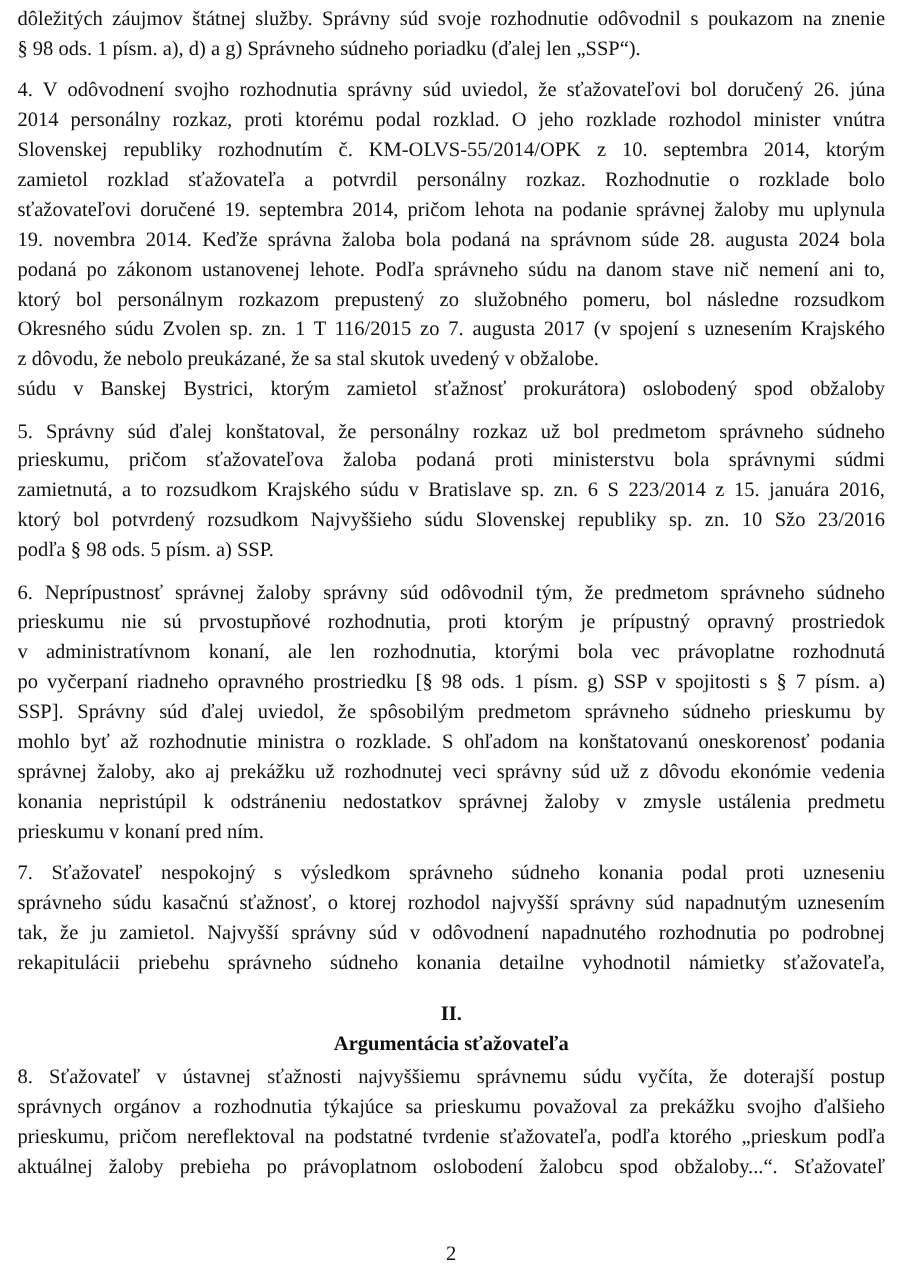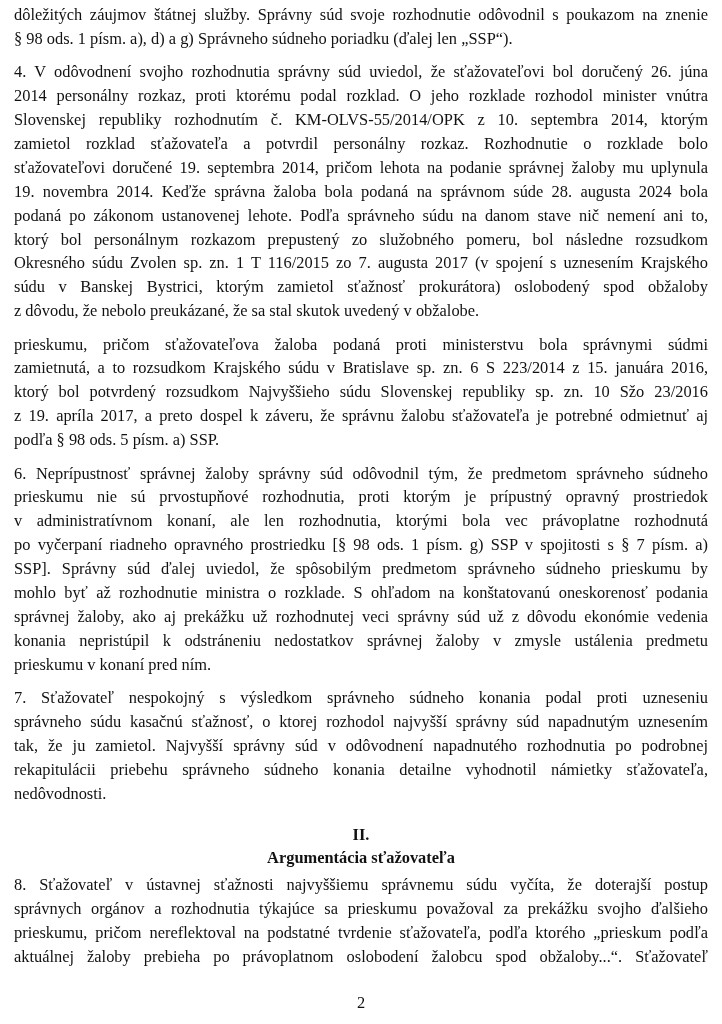--- a/index.html
+++ b/index.html
@@ -71,47 +71,46 @@
   <div class="para" id="p4">
       <span class="line j">4. V odôvodnení svojho rozhodnutia správny súd uviedol, že sťažovateľovi bol doručený 26. júna</span>
       <span class="line j">2014 personálny rozkaz, proti ktorému podal rozklad. O jeho rozklade rozhodol minister vnútra</span>
       <span class="line j">Slovenskej republiky rozhodnutím č. KM-OLVS-55/2014/OPK z 10. septembra 2014, ktorým</span>
       <span class="line j">zamietol rozklad sťažovateľa a potvrdil personálny rozkaz. Rozhodnutie o rozklade bolo</span>
       <span class="line j">sťažovateľovi doručené 19. septembra 2014, pričom lehota na podanie správnej žaloby mu uplynula</span>
       <span class="line j">19. novembra 2014. Keďže správna žaloba bola podaná na správnom súde 28. augusta 2024 bola</span>
       <span class="line j">podaná po zákonom ustanovenej lehote. Podľa správneho súdu na danom stave nič nemení ani to,</span>
       <span class="line j">ktorý bol personálnym rozkazom prepustený zo služobného pomeru, bol následne rozsudkom</span>
       <span class="line j">Okresného súdu Zvolen sp. zn. 1 T 116/2015 zo 7. augusta 2017 (v spojení s uznesením Krajského</span>
+      <span class="line">z dôvodu, že nebolo preukázané, že sa stal skutok uvedený v obžalobe.</span>
       <span class="line j">súdu v Banskej Bystrici, ktorým zamietol sťažnosť prokurátora) oslobodený spod obžaloby</span>
-      <span class="line">z dôvodu, že nebolo preukázané, že sa stal skutok uvedený v obžalobe.</span>
     </div>
   <div class="para" id="p5">
+      <span class="line j">5. Správny súd ďalej konštatoval, že personálny rozkaz už bol predmetom správneho súdneho</span>
       <span class="line j">prieskumu, pričom sťažovateľova žaloba podaná proti ministerstvu bola správnymi súdmi</span>
       <span class="line j">zamietnutá, a to rozsudkom Krajského súdu v Bratislave sp. zn. 6 S 223/2014 z 15. januára 2016,</span>
       <span class="line j">ktorý bol potvrdený rozsudkom Najvyššieho súdu Slovenskej republiky sp. zn. 10 Sžo 23/2016</span>
-      <span class="line j">z 19. apríla 2017, a preto dospel k záveru, že správnu žalobu sťažovateľa je potrebné odmietnuť aj</span>
       <span class="line">podľa § 98 ods. 5 písm. a) SSP.</span>
     </div>
   <div class="para" id="p6">
       <span class="line j">6. Neprípustnosť správnej žaloby správny súd odôvodnil tým, že predmetom správneho súdneho</span>
       <span class="line j">prieskumu nie sú prvostupňové rozhodnutia, proti ktorým je prípustný opravný prostriedok</span>
       <span class="line j">v administratívnom konaní, ale len rozhodnutia, ktorými bola vec právoplatne rozhodnutá</span>
       <span class="line j">po vyčerpaní riadneho opravného prostriedku [§ 98 ods. 1 písm. g) SSP v spojitosti s § 7 písm. a)</span>
       <span class="line j">SSP]. Správny súd ďalej uviedol, že spôsobilým predmetom správneho súdneho prieskumu by</span>
       <span class="line j">mohlo byť až rozhodnutie ministra o rozklade. S ohľadom na konštatovanú oneskorenosť podania</span>
       <span class="line j">správnej žaloby, ako aj prekážku už rozhodnutej veci správny súd už z dôvodu ekonómie vedenia</span>
       <span class="line j">konania nepristúpil k odstráneniu nedostatkov správnej žaloby v zmysle ustálenia predmetu</span>
       <span class="line">prieskumu v konaní pred ním.</span>
     </div>
   <div class="para" id="p7">
       <span class="line j">7. Sťažovateľ nespokojný s výsledkom správneho súdneho konania podal proti uzneseniu</span>
       <span class="line j">správneho súdu kasačnú sťažnosť, o ktorej rozhodol najvyšší správny súd napadnutým uznesením</span>
       <span class="line j">tak, že ju zamietol. Najvyšší správny súd v odôvodnení napadnutého rozhodnutia po podrobnej</span>
       <span class="line j">rekapitulácii priebehu správneho súdneho konania detailne vyhodnotil námietky sťažovateľa,</span>
-      <span class="line">nedôvodnosti.</span>
     </div>
 
   <div class="heading section-head">
     <span class="line">II.</span>
     <span class="line">Argumentácia sťažovateľa</span>
   </div>
 
   <div class="para">
     <span class="line j">8. Sťažovateľ v ústavnej sťažnosti najvyššiemu správnemu súdu vyčíta, že doterajší postup</span>
     <span class="line j">správnych orgánov a rozhodnutia týkajúce sa prieskumu považoval za prekážku svojho ďalšieho</span>

